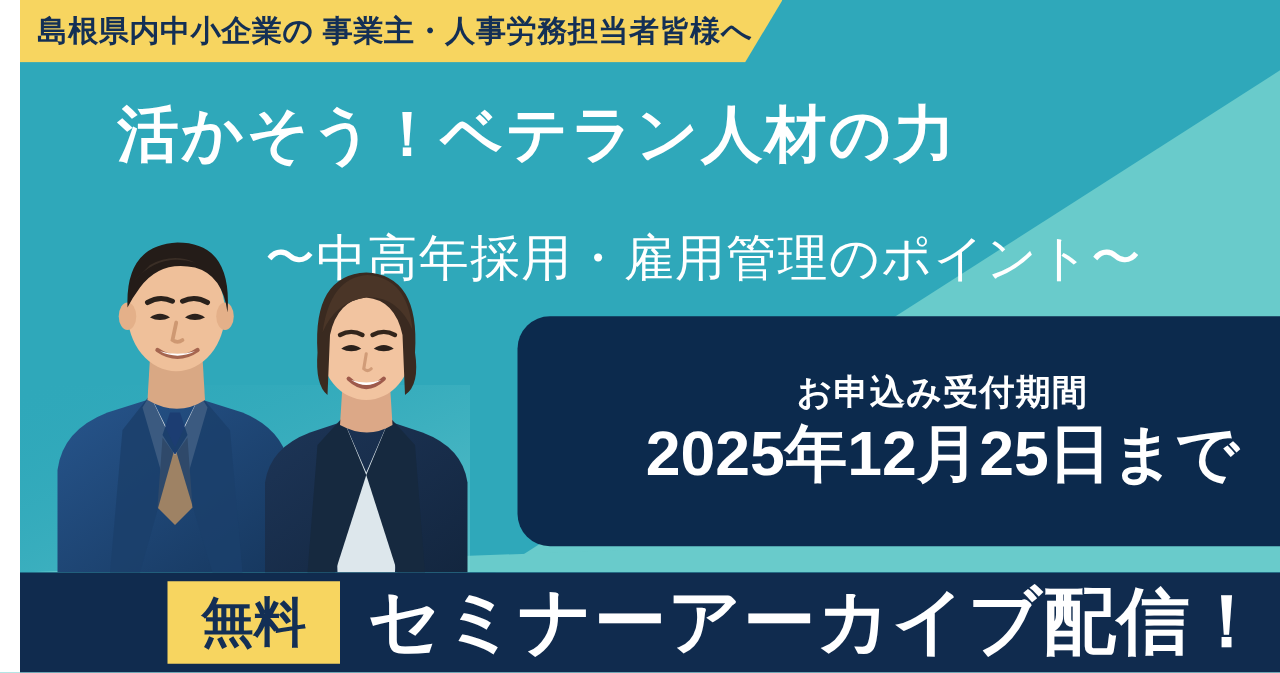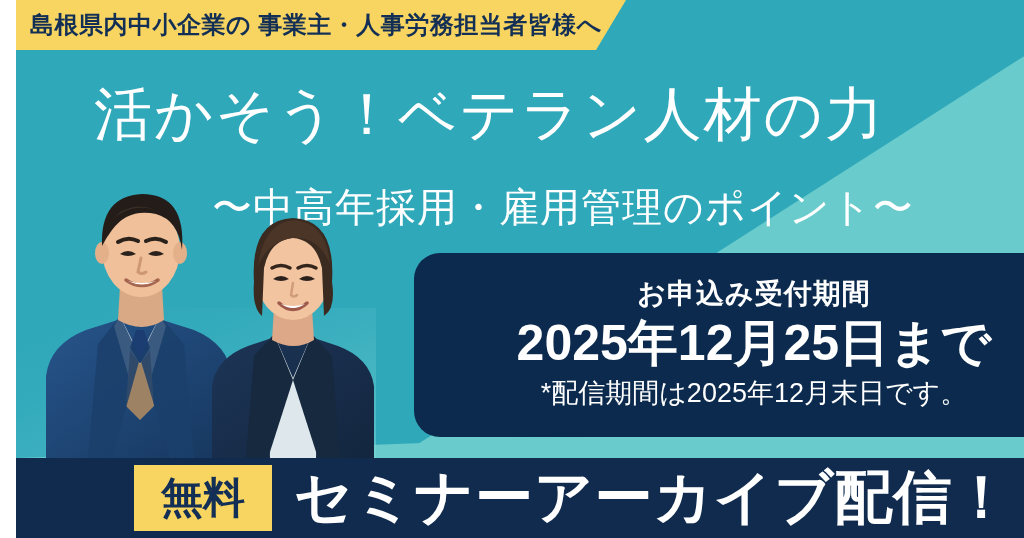--- a/index.html
+++ b/index.html
@@ -52,22 +52,22 @@
     font-weight:bold;
     letter-spacing:0.5px;
     white-space:nowrap;
   }
 
   
   .headline{
     position:absolute;
     left:78px; top:82px;
     color:#ffffff;
-    font-size:58px;
-    font-weight:normal;
+    font-size:49px;
+    font-weight:bold;
     letter-spacing:2px;
     white-space:nowrap;
     line-height:1.1;
   }
   .subheadline{
     position:absolute;
     left:196px; top:184px;
     color:#ffffff;
     font-size:40px;
     font-weight:normal;
@@ -255,21 +255,20 @@
 
         <path d="M263 145 Q277 158 291 145" stroke="#9E5A4B" stroke-width="3.5" fill="none" stroke-linecap="round"></path>
         <path d="M265 146 Q277 154 289 146 Q277 150 265 146 Z" fill="#FFFFFF"></path>
       </g>
     </svg>
   </div>
 
   <div class="info-card">
     <div class="info-label">お申込み受付期間</div>
     <div class="info-date">2025年12月25日まで</div>
-    <div class="info-note">*配信期間は2025年12月末日です。</div>
   </div>
 
   <div class="bottom-bar">
     <div class="free-badge">
       <span class="free-badge-text">無料</span>
     </div>
     <div class="bottom-text">セミナーアーカイブ配信！</div>
   </div>
 
 </div>

